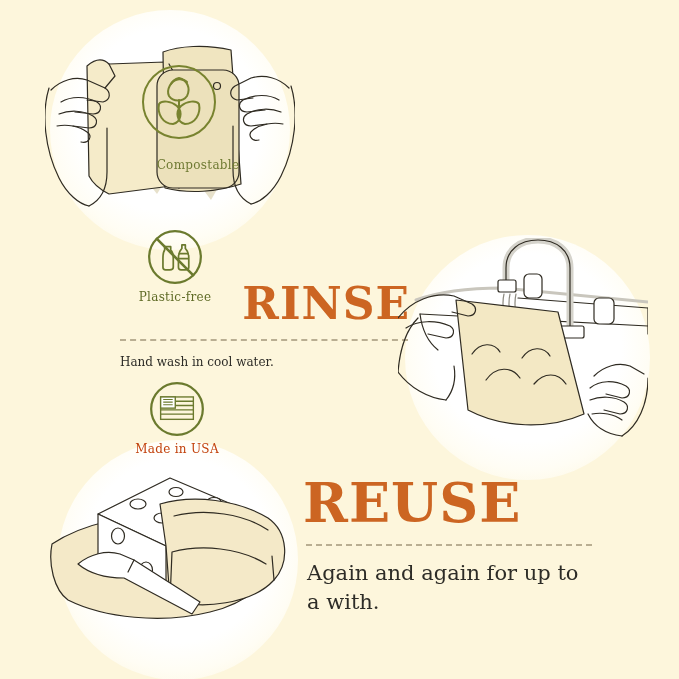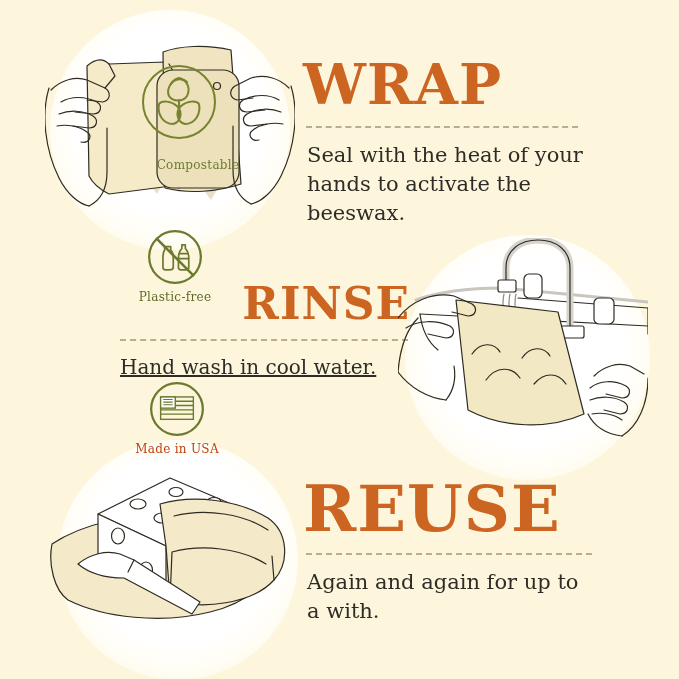--- a/index.html
+++ b/index.html
@@ -44,40 +44,40 @@
     color: #cc6522;
     font-family: "DejaVu Serif", serif;
     font-weight: bold;
     font-size: 56px;
     line-height: 0.96;
     letter-spacing: 1px;
     margin: 0;
     white-space: nowrap;
   }
   #block-rinse .heading { font-size: 44px; text-align: right; }
-  #block-reuse .heading { font-size: 64px; }
+  #block-reuse .heading { font-size: 54px; }
 
   .rule {
     height: 0;
     border-top: 2px dashed #b9ae92;
     margin: 14px 0 13px 3px;
   }
   #block-wrap  .rule { width: 272px; }
   #block-rinse .rule { width: 288px; margin-left: 0; }
   #block-reuse .rule { width: 286px; }
 
   .body-text {
     color: #2d2c27;
     font-family: "DejaVu Serif", serif;
     font-size: 21px;
     line-height: 1.38;
     margin: 0;
     padding-left: 4px;
   }
-  #block-rinse .body-text { font-size: 20px; padding-left: 0; white-space: nowrap; text-decoration: underline; }
+  #block-rinse .body-text { font-size: 12px; padding-left: 0; white-space: nowrap; }
 
   
   .badge {
     position: absolute;
     text-align: center;
     width: 130px;
   }
   #badge-plastic { left: 110px; top: 226px; text-align: center; }
   #badge-usa     { left: 112px; top: 378px; }
 
@@ -153,25 +153,20 @@
           <path d="M18 40 C16 50 22 60 32 60 C40 58 42 48 36 42 C30 37 21 36 18 40 Z"></path>
           <path d="M58 40 C60 50 54 60 44 60 C36 58 34 48 40 42 C46 37 55 36 58 40 Z"></path>
           <path d="M38 36 L38 54"></path>
         </g>
       </g>
     </svg>
   </div>
 
   <div class="compostable-label">Compostable</div>
 
-  <div class="block" id="block-wrap">
-    <h1 class="heading">WRAP</h1>
-    <div class="rule"></div>
-    <p class="body-text">Seal with the heat of your hands to activate the beeswax.</p>
-  </div>
 
   <div class="badge" id="badge-plastic">
     <svg viewBox="0 0 72 72" width="62" height="62">
       <circle cx="36" cy="36" r="30" fill="none" stroke="#6b7a2e" stroke-width="2.6"></circle>
       <g fill="none" stroke="#6b7a2e" stroke-width="2" stroke-linejoin="round">
         <path d="M24 28 L24 24 L31 24 L31 28 C34 30 34 34 34 38 L34 48 C34 50 32 51 30 51 L25 51 C23 51 22 50 22 48 L22 38 C22 34 22 30 24 28 Z"></path>
         <path d="M44 22 L48 22 L48 26 C51 29 52 33 52 37 L52 48 C52 50 50 51 48 51 L43 51 C41 51 40 50 40 48 L40 37 C40 33 41 29 44 26 Z"></path>
         <path d="M40 32 L52 32 M40 38 L52 38"></path>
       </g>
       <path d="M15 15 L57 57" stroke="#6b7a2e" stroke-width="3" stroke-linecap="round"></path>

